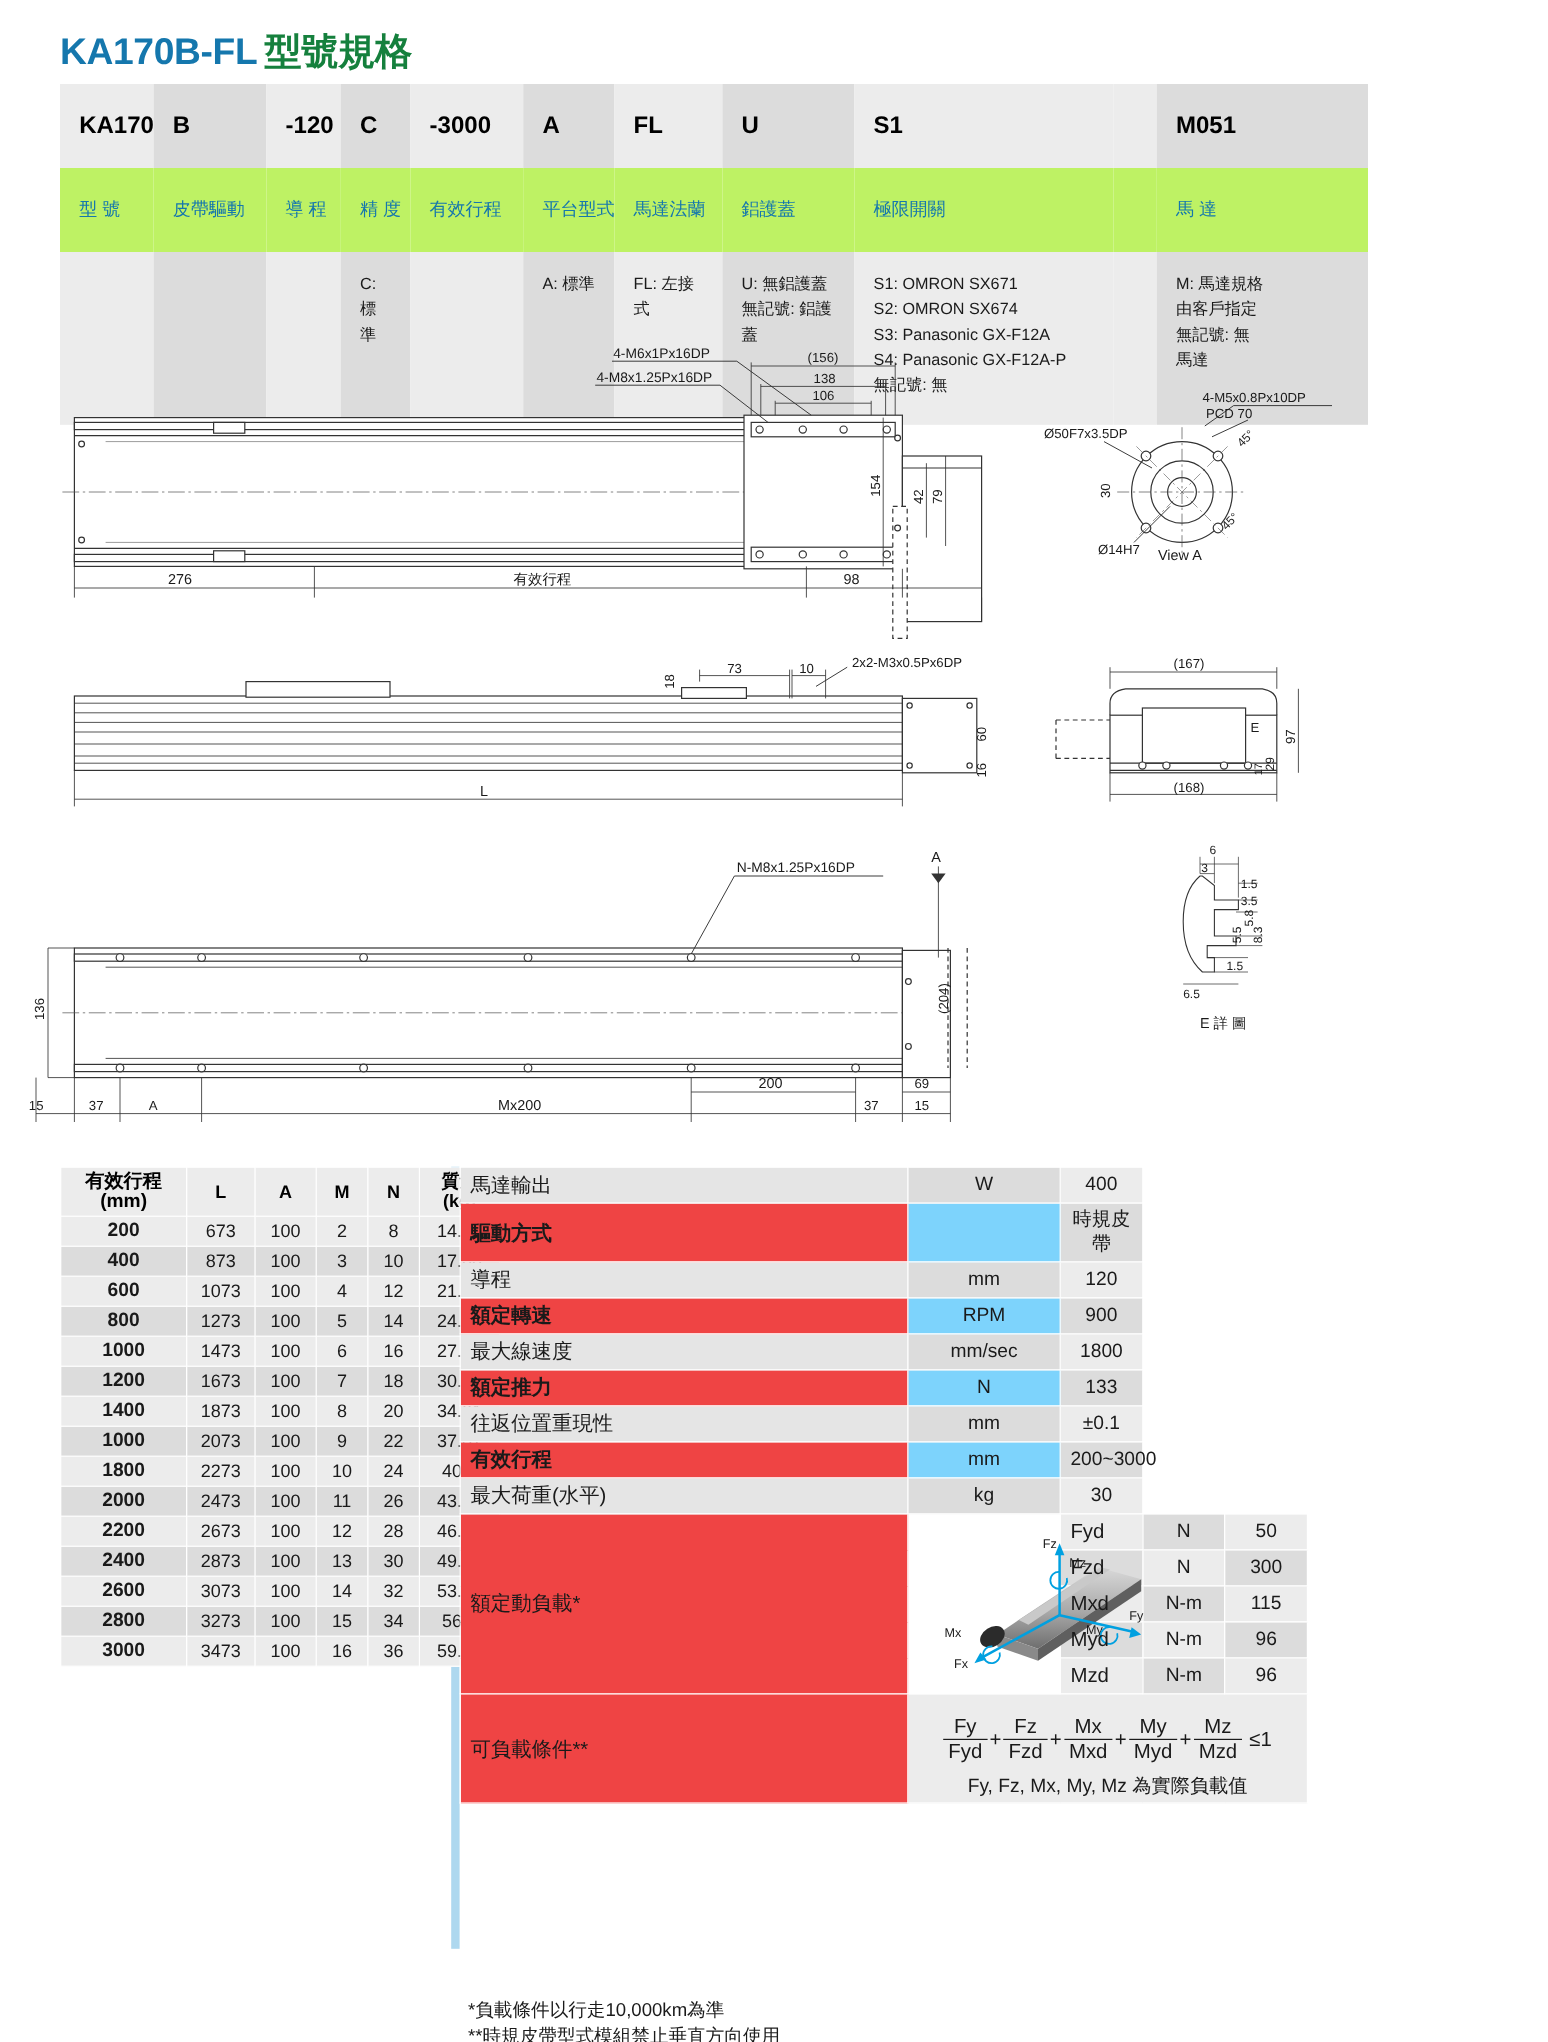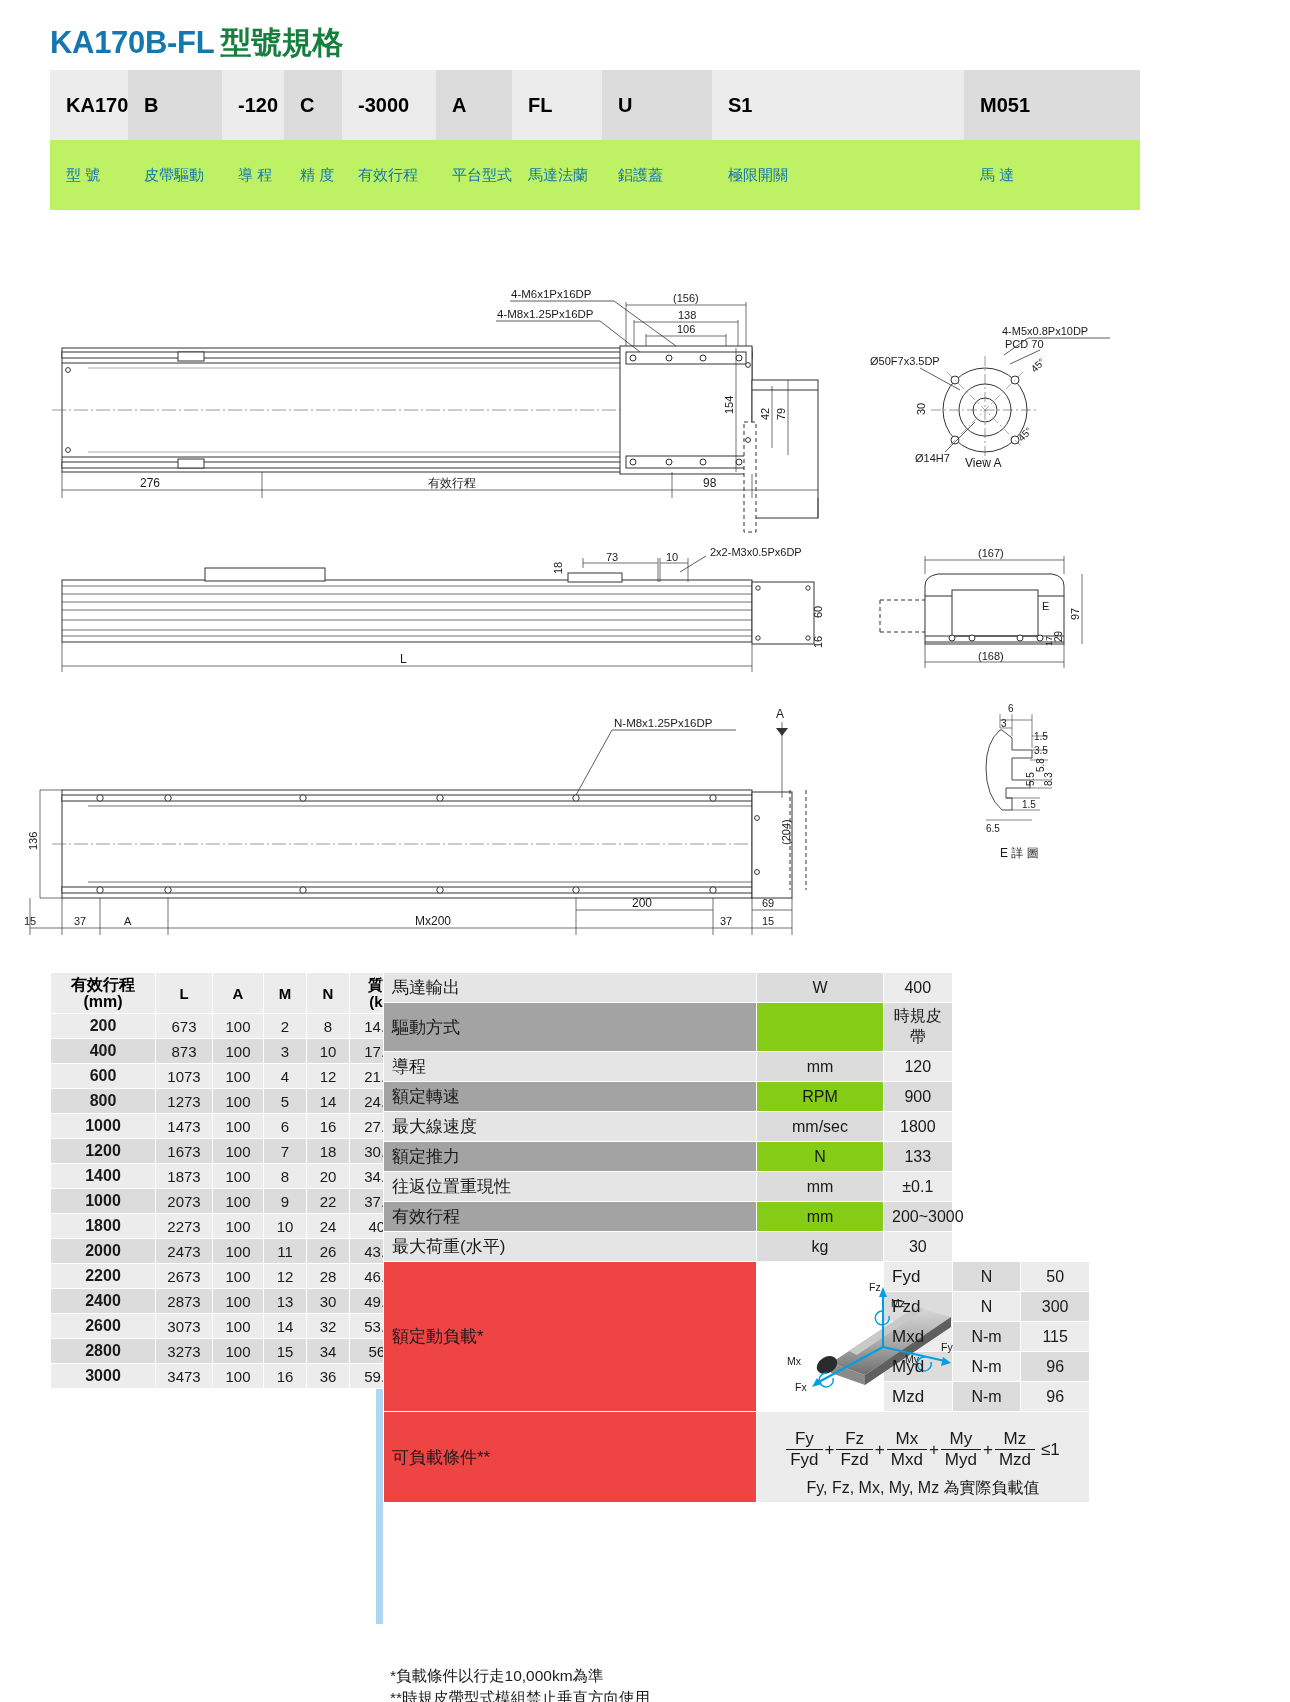--- a/index.html
+++ b/index.html
@@ -91,22 +91,22 @@
     border-collapse:collapse;table-layout:fixed;
     font-size:16px;
   }
   table.spec td{
     border:1px solid #ffffff;
     padding:3px 8px;height:23px;
   }
   td.sp-label{width:356px;background:#e5e5e5;text-align:left;font-size:17px;}
   td.sp-unit{width:110px;background:#dcdcdc;text-align:center;font-size:16px;}
   td.sp-val{background:#ececec;text-align:center;font-size:16px;}
-  tr.alt td.sp-label{background:#a3a3a3;}
-  tr.alt td.sp-unit{background:#84cc16;}
+  tr.alt td.sp-label{background:#ef4444;font-weight:bold;}
+  tr.alt td.sp-unit{background:#7dd3fc;}
   tr.alt td.sp-val{background:#dcdcdc;}
 
   td.sp-label-lt{background:#ef4444;}
   td.load-name{width:84px;background:#ececec;text-align:left;font-size:17px;padding-left:10px;}
   td.load-unit{width:110px;background:#dcdcdc;text-align:center;}
   td.load-val{background:#ececec;text-align:center;}
   tr.altl td.load-name{background:#dcdcdc;}
   tr.altl td.load-unit{background:#ececec;}
   tr.altl td.load-val{background:#dcdcdc;}
 
@@ -174,20 +174,41 @@
       <td class="mt-name">皮帶驅動</td>
       <td class="mt-name">導 程</td>
       <td class="mt-name">精 度</td>
       <td class="mt-name">有效行程</td>
       <td class="mt-name">平台型式</td>
       <td class="mt-name">馬達法蘭</td>
       <td class="mt-name">鋁護蓋</td>
       <td class="mt-name">極限開關</td>
       <td class="mt-name"></td>
       <td class="mt-name">馬 達</td>
+    </tr>
+    <tr>
+      <td class="mt-desc bg-a" style="white-space:pre-line"></td>
+      <td class="mt-desc bg-b" style="white-space:pre-line"></td>
+      <td class="mt-desc bg-a" style="white-space:pre-line"></td>
+      <td class="mt-desc bg-b" style="white-space:pre-line">C: 標準</td>
+      <td class="mt-desc bg-a" style="white-space:pre-line"></td>
+      <td class="mt-desc bg-b" style="white-space:pre-line">A: 標準</td>
+      <td class="mt-desc bg-a" style="white-space:pre-line">FL: 左接式</td>
+      <td class="mt-desc bg-b" style="white-space:pre-line">U: 無鋁護蓋
+無記號: 鋁護蓋</td>
+      <td class="mt-desc bg-a" style="white-space:pre-line">S1: OMRON SX671
+S2: OMRON SX674
+S3: Panasonic GX-F12A
+S4: Panasonic GX-F12A-P
+無記號: 無</td>
+      <td class="mt-desc bg-a" style="white-space:pre-line"></td>
+      <td class="mt-desc bg-b" style="white-space:pre-line">M: 馬達規格
+由客戶指定
+無記號: 無
+馬達</td>
     </tr>
   </tbody>
     </table>
 
   <div class="drawing">
   <svg width="1290" height="660" viewBox="0 0 1290 660" xmlns="http://www.w3.org/2000/svg">
     <g fill="none" stroke="#333" stroke-width="1" font-size="11">
 
       <g>
 

